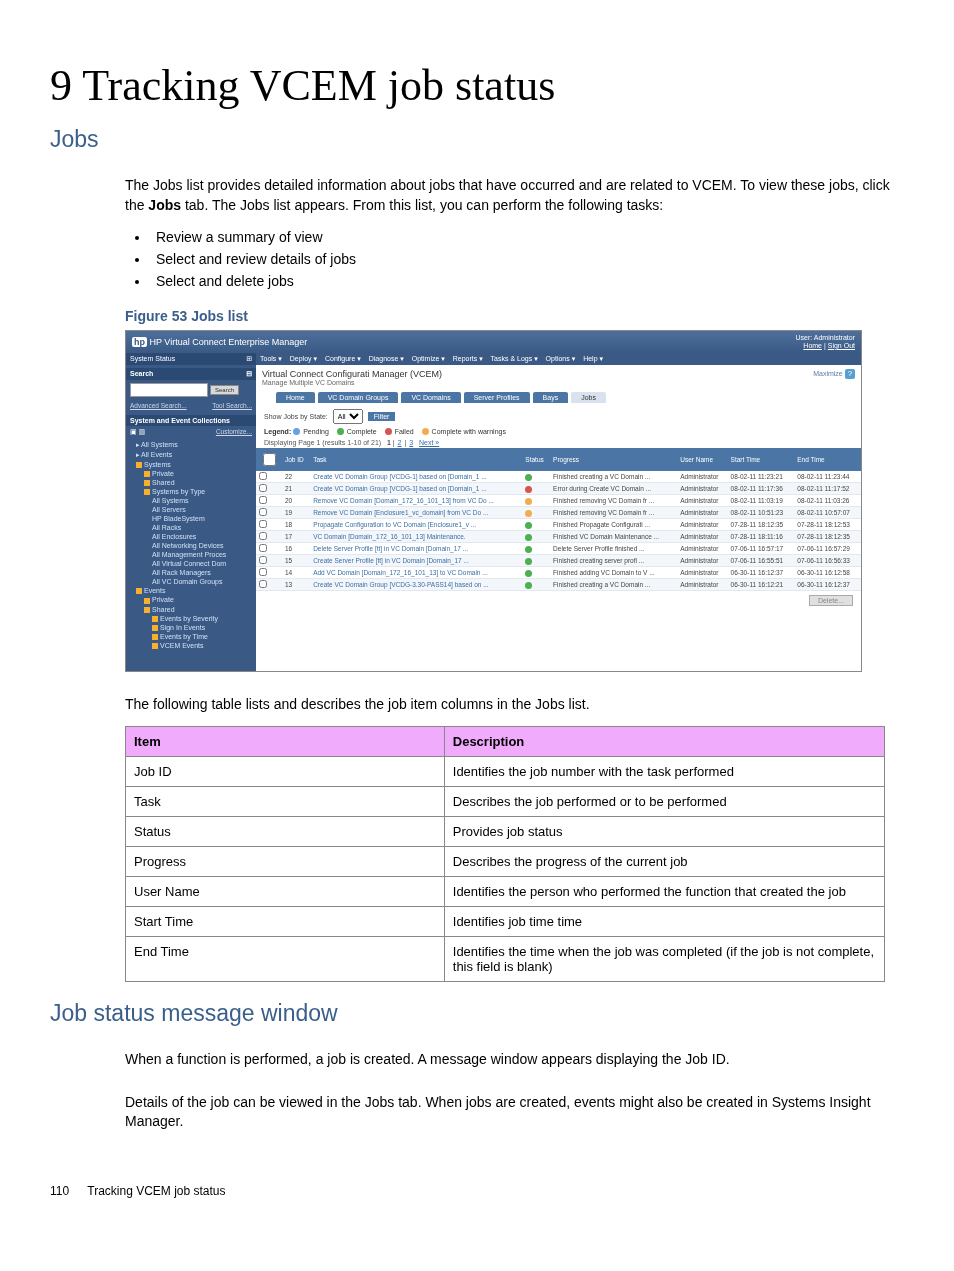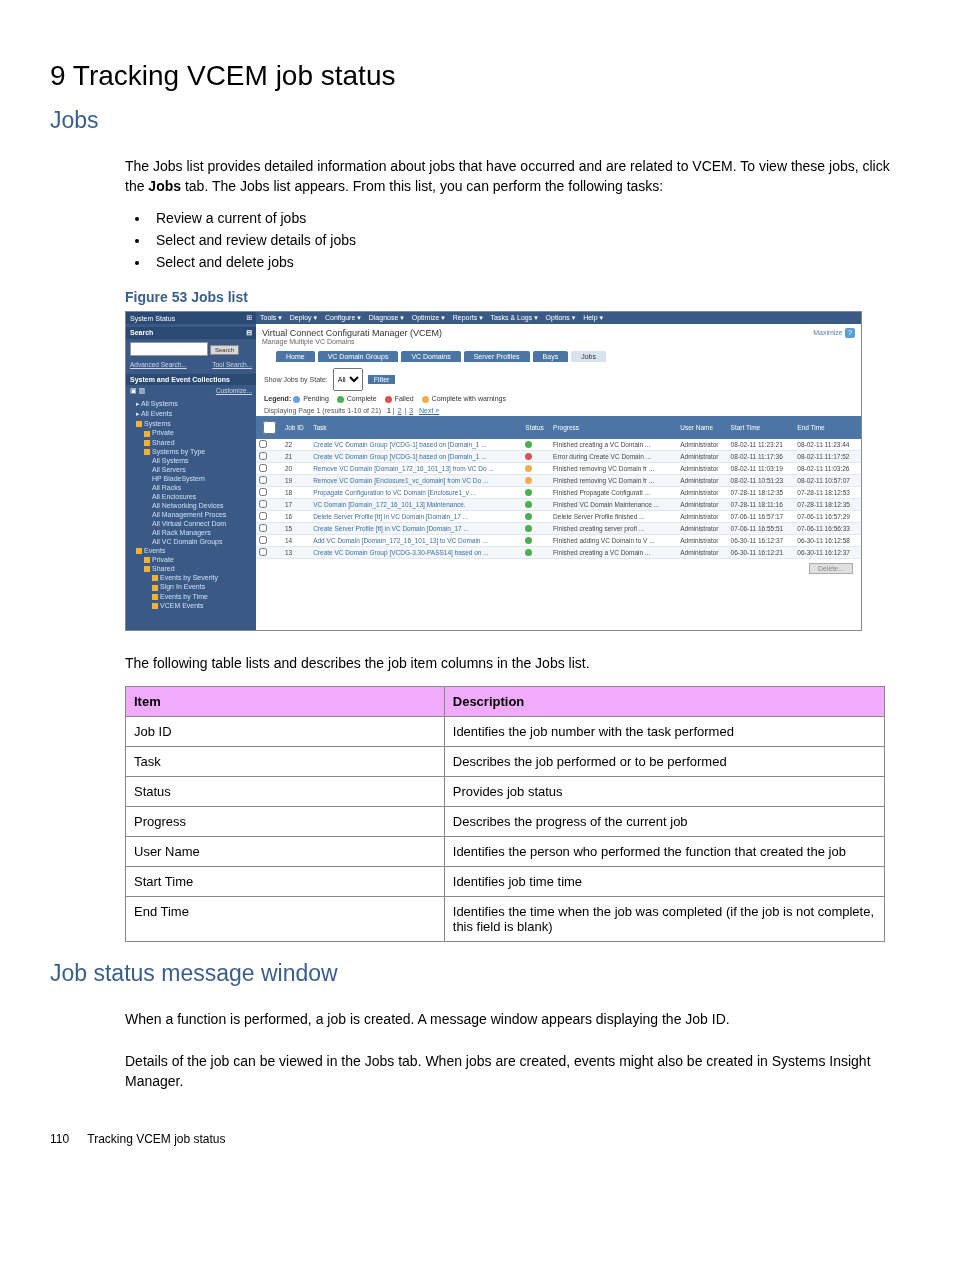--- a/index.html
+++ b/index.html
@@ -5,23 +5,23 @@
   body {
     margin: 0;
     padding: 40px 50px;
     font-family: Arial, Helvetica, sans-serif;
     font-size: 14px;
     color: #000;
     background: #fff;
     width: 854px;
   }
   h1 {
-    font-family: Liberation Sans, sans-serif;
+    font-family: Liberation Serif, serif;
     font-weight: normal;
-    font-size: 28px;
+    font-size: 44px;
     color: #000;
     margin: 20px 0 15px 0;
   }
   h2 {
     font-family: Arial, Helvetica, sans-serif;
     font-weight: normal;
     font-size: 23px;
     color: #3a5f8a;
     margin: 10px 0 8px 0;
   }
@@ -158,21 +158,21 @@
     color: #333;
   }
   .filterrow {
     padding: 2px 8px;
     font-size: 7px;
     color: #444;
     display: flex;
     align-items: center;
     gap: 5px;
   }
-  .filterrow select { font-size: 7px; height: 23px; }
+  .filterrow select { font-size: 7px; height: 15px; }
   .filterrow .fbtn { background: #4a75a5; color: #fff; padding: 1px 6px; }
   .legend {
     padding: 2px 8px;
     font-size: 7px;
     color: #333;
   }
   .legend .it { margin-right: 6px; }
   .statusdot { display:inline-block; width:7px; height:7px; border-radius:50%; vertical-align:middle; margin-right:1px;}
   .dot-pending { background:#6aa0e0; }
   .dot-complete { background:#4caf50; }
@@ -215,46 +215,57 @@
     padding: 7px 8px;
     text-align: left;
     vertical-align: top;
     font-size: 13px;
   }
   table.desc th {
     font-weight: bold;
     background: #f0abfc;
   }
   .page-footer {
-    margin-top: 40px;
+    margin-top: 52px;
     font-size: 12px;
     color: #000;
   }
   .page-footer .pn { margin-right: 15px; }
 </style>
 </head>
 <body>
 
 <h1>9 Tracking VCEM job status</h1>
 
 <h2>Jobs</h2>
 
 <p class="body-text">
   <span>The Jobs list provides detailed information about jobs that have occurred and are related to VCEM. To view these jobs, click the </span><b>Jobs</b><span> tab. The Jobs list appears. From this list, you can perform the following tasks:</span>
 </p>
 
 <ul class="tasks">
-  <li>Review a current of jobs</li>
+  <li>Review a summary of view</li>
   <li>Select and review details of jobs</li>
   <li>Select and delete jobs</li>
 </ul>
 
 <div class="figure-caption">Figure 53 Jobs list</div>
 
 <div class="app">
+  <div class="app-titlebar">
+    <div>
+      <span style="background:#fff;color:#3a5a85;padding:0 2px;border-radius:2px;font-weight:bold;">hp</span>
+      <span>HP Virtual Connect Enterprise Manager</span>
+    </div>
+    <div class="right">
+      <span>User: Administrator</span><br>
+      <a>Home</a> |
+      <a>Sign Out</a>
+    </div>
+  </div>
   <div style="display:flex;">
     <div style="width:130px;">
       <div class="systemstatus">
         <span>System Status</span>
         <span>⊞</span>
       </div>
     </div>
     <div style="flex:1;">
       <div class="menubar">
         <span>Tools ▾</span>

